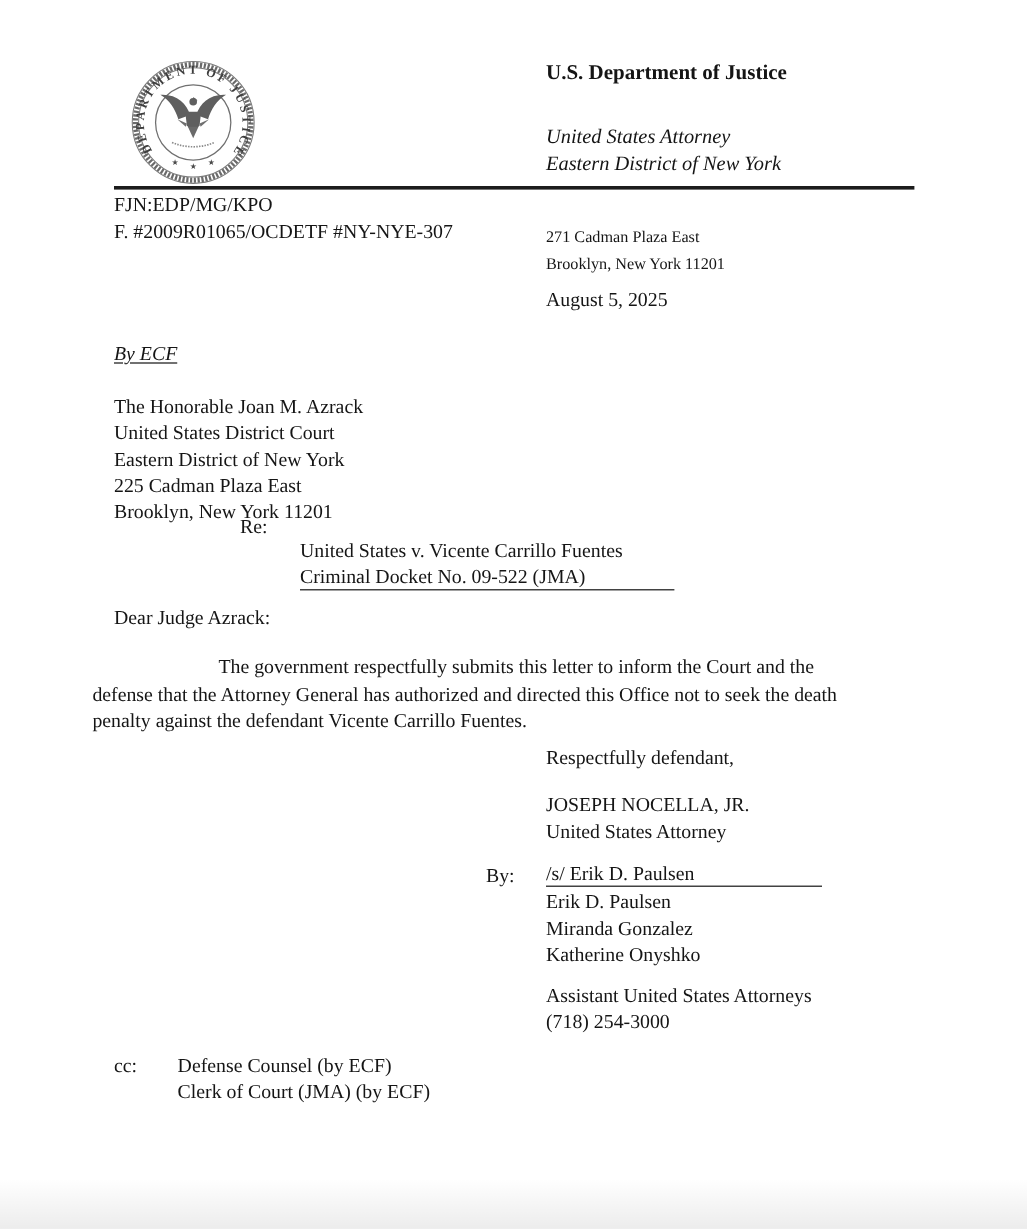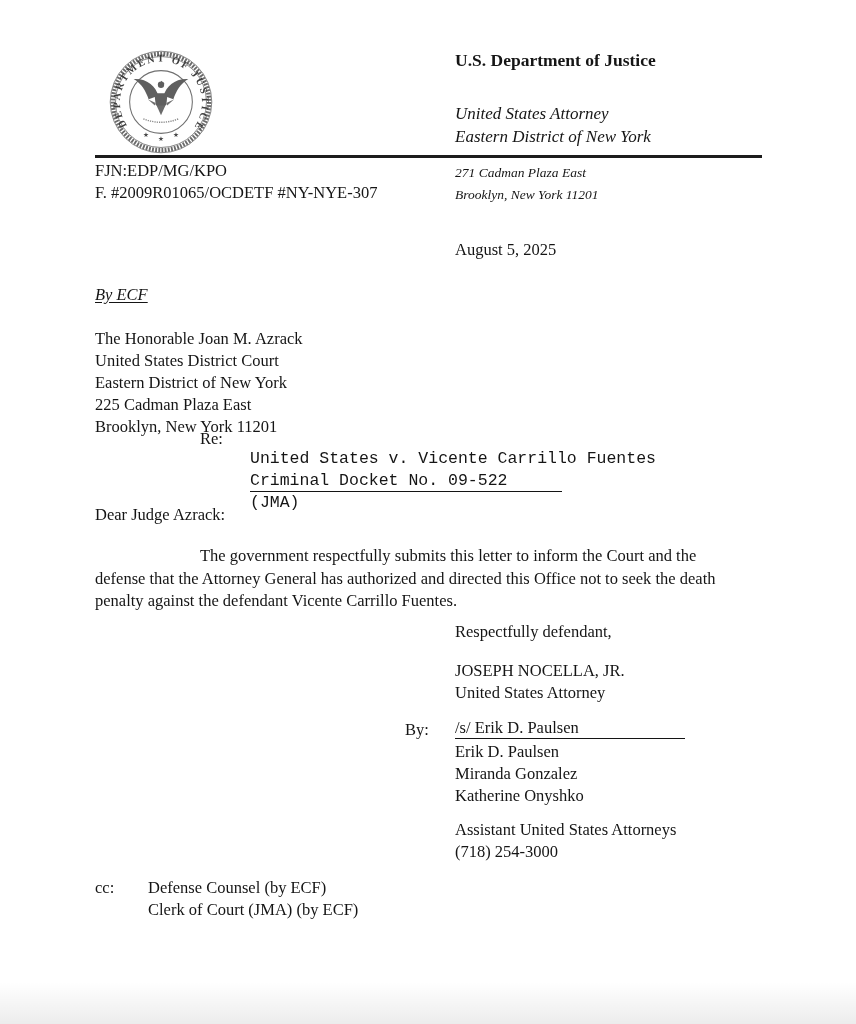--- a/index.html
+++ b/index.html
@@ -10,21 +10,21 @@
     height: 1024px;
     margin: 0 auto;
     background: #ffffff;
     font-family: "Liberation Serif", serif;
     color: #151515;
     font-size: 16.5px;
     line-height: 22px;
     overflow: hidden;
   }
   .abs { position: absolute; }
-  .small-italic { font-style: italic; font-size: 13.5px; line-height: 22px; }
+  .small-italic { font-size: 13.5px; line-height: 22px; margin-top: 25px; }
   .prelines { white-space: pre-line; }
   .underline { text-decoration: underline; text-underline-offset: 2px; }
   .agency { font-weight: bold; font-size: 17.5px; }
   .office { font-style: italic; font-size: 17px; line-height: 23px; }
   .rule { height: 3px; background: #1c1c1c; }
   .underline-box { border-bottom: 1.6px solid #141414; height: 22px; }
   .bottom-fade {
     position: absolute; left: 0; right: 0; bottom: 0; height: 42px;
     background: linear-gradient(to bottom, rgba(0,0,0,0), rgba(0,0,0,0.075));
     pointer-events: none;
@@ -90,30 +90,30 @@
 
   <div class="abs underline" style="left:95px; top:284px;font-style:italic;">By ECF</div>
 
   <div class="abs prelines" style="left:95px; top:328px;">The Honorable Joan M. Azrack
 United States District Court
 Eastern District of New York
 225 Cadman Plaza East
 Brooklyn, New York 11201</div>
 
   <div class="abs" style="left:200px; top:428px;">Re:</div>
-  <div class="abs" style="left:250px; top:448px;font-family:Liberation Mono, monospace;">
+  <div class="abs" style="left:250px; top:448px;">
     <div>United States v. Vicente Carrillo Fuentes</div>
     <div class="underline-box" style="width:312px;">
       <span>Criminal Docket No. 09-522 (JMA)</span>
     </div>
   </div>
 
   <div class="abs" style="left:95px; top:504px;">Dear Judge Azrack:</div>
 
-  <div class="abs prelines" style="left:95px; top:545px; width:700px; text-indent:105px; line-height:22.5px;">The government respectfully submits this letter to inform the Court and the
+  <div class="abs prelines" style="left:77px; top:545px; width:700px; text-indent:105px; line-height:22.5px;">The government respectfully submits this letter to inform the Court and the
 defense that the Attorney General has authorized and directed this Office not to seek the death
 penalty against the defendant Vicente Carrillo Fuentes.</div>
 
   <div class="abs" style="left:455px; top:621px;">Respectfully defendant,</div>
 
   <div class="abs" style="left:455px; top:660px;">
     <div>JOSEPH NOCELLA, JR.</div>
     <div>United States Attorney</div>
   </div>
 

